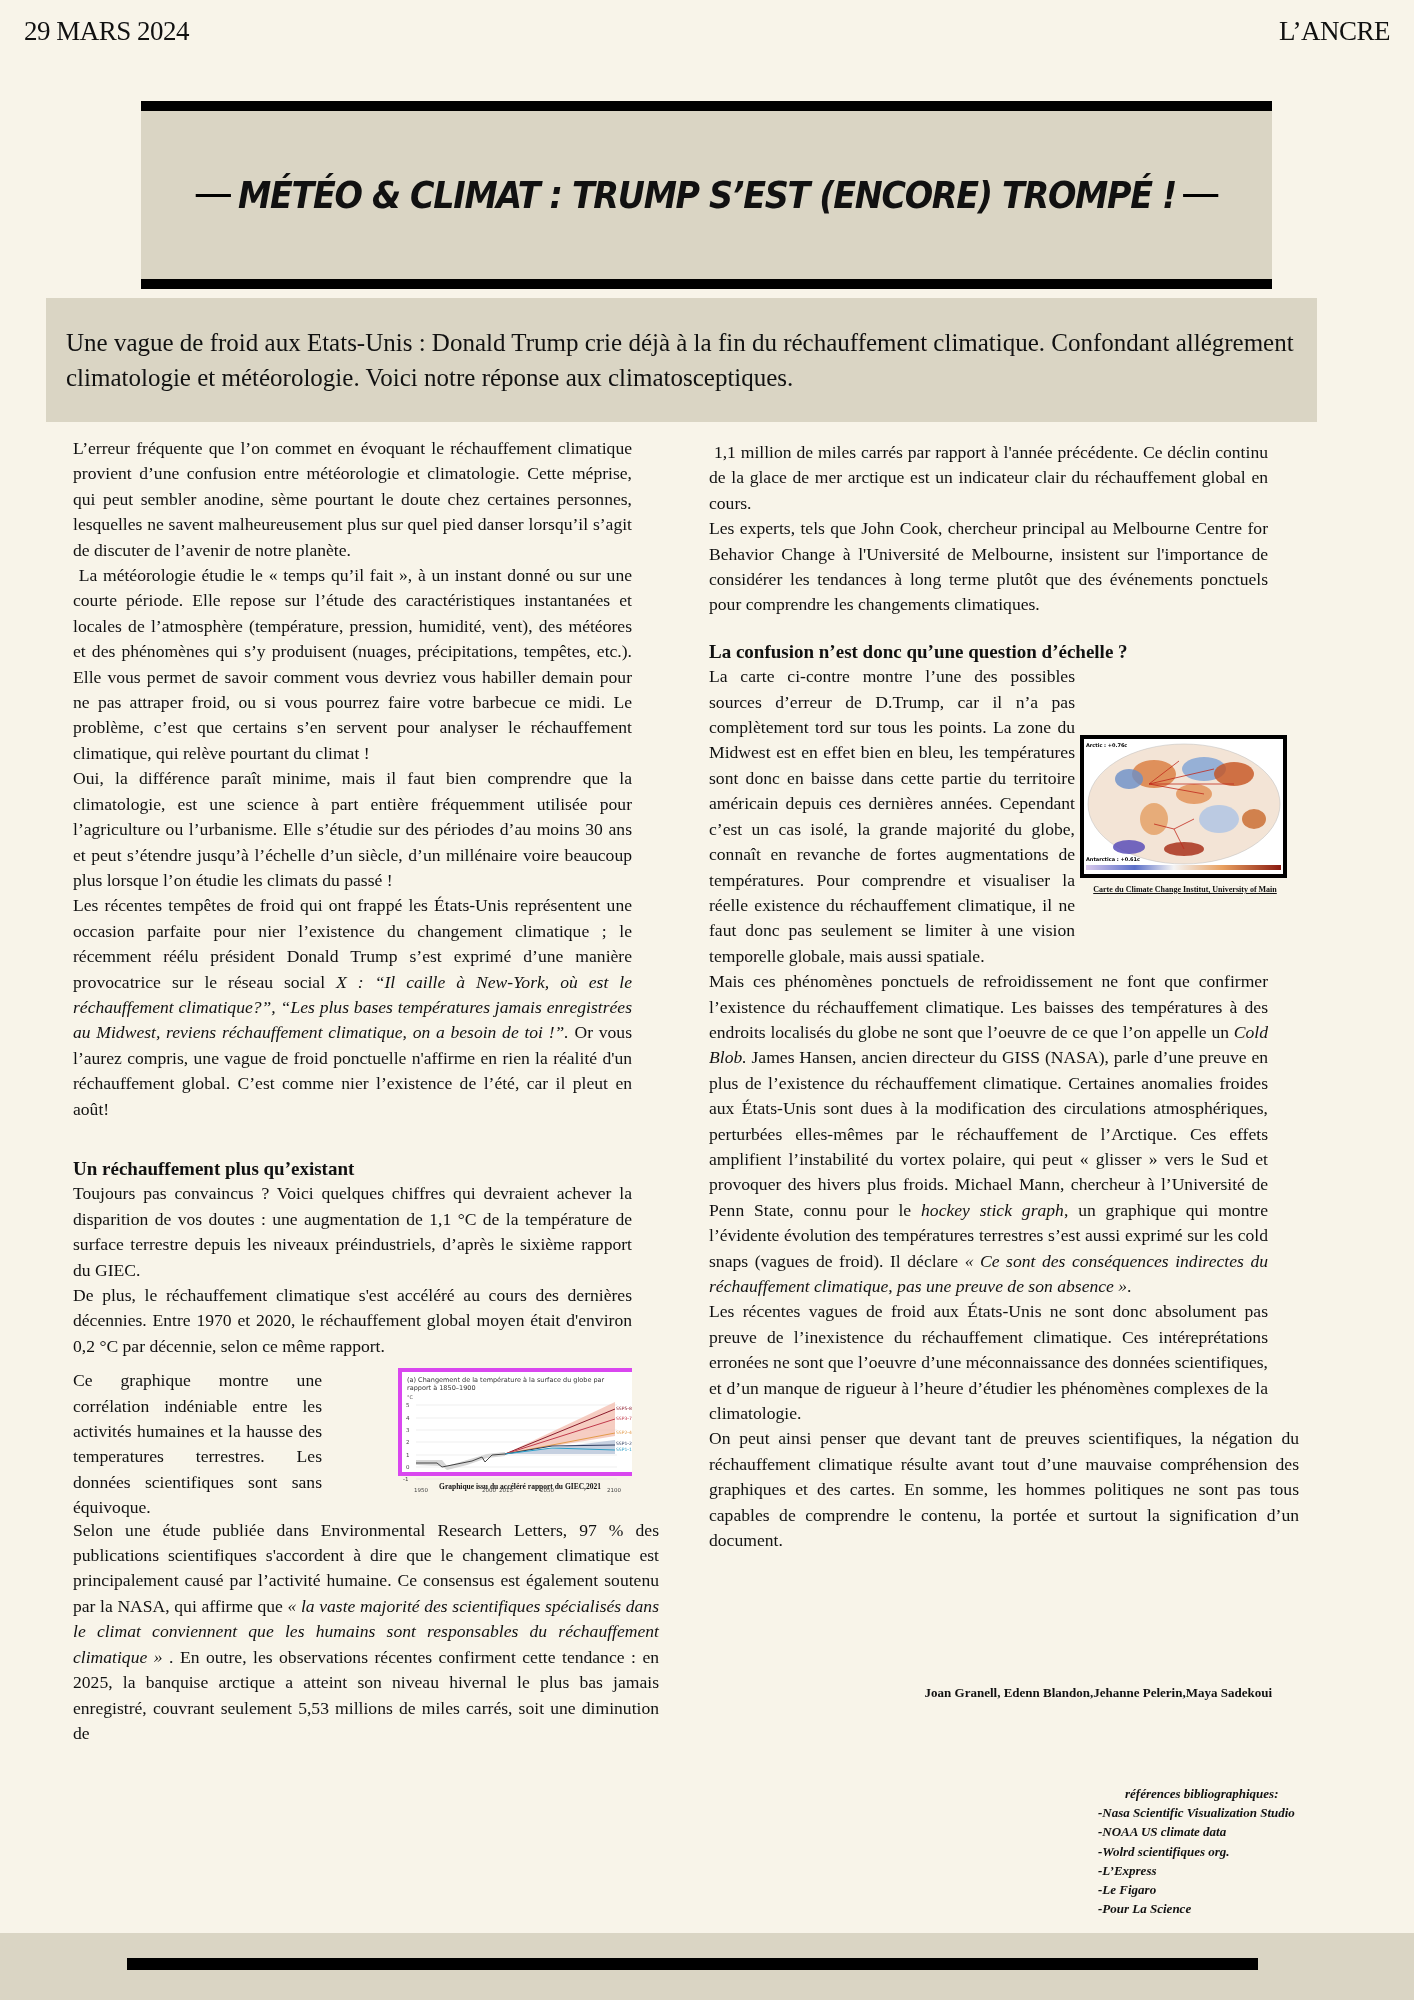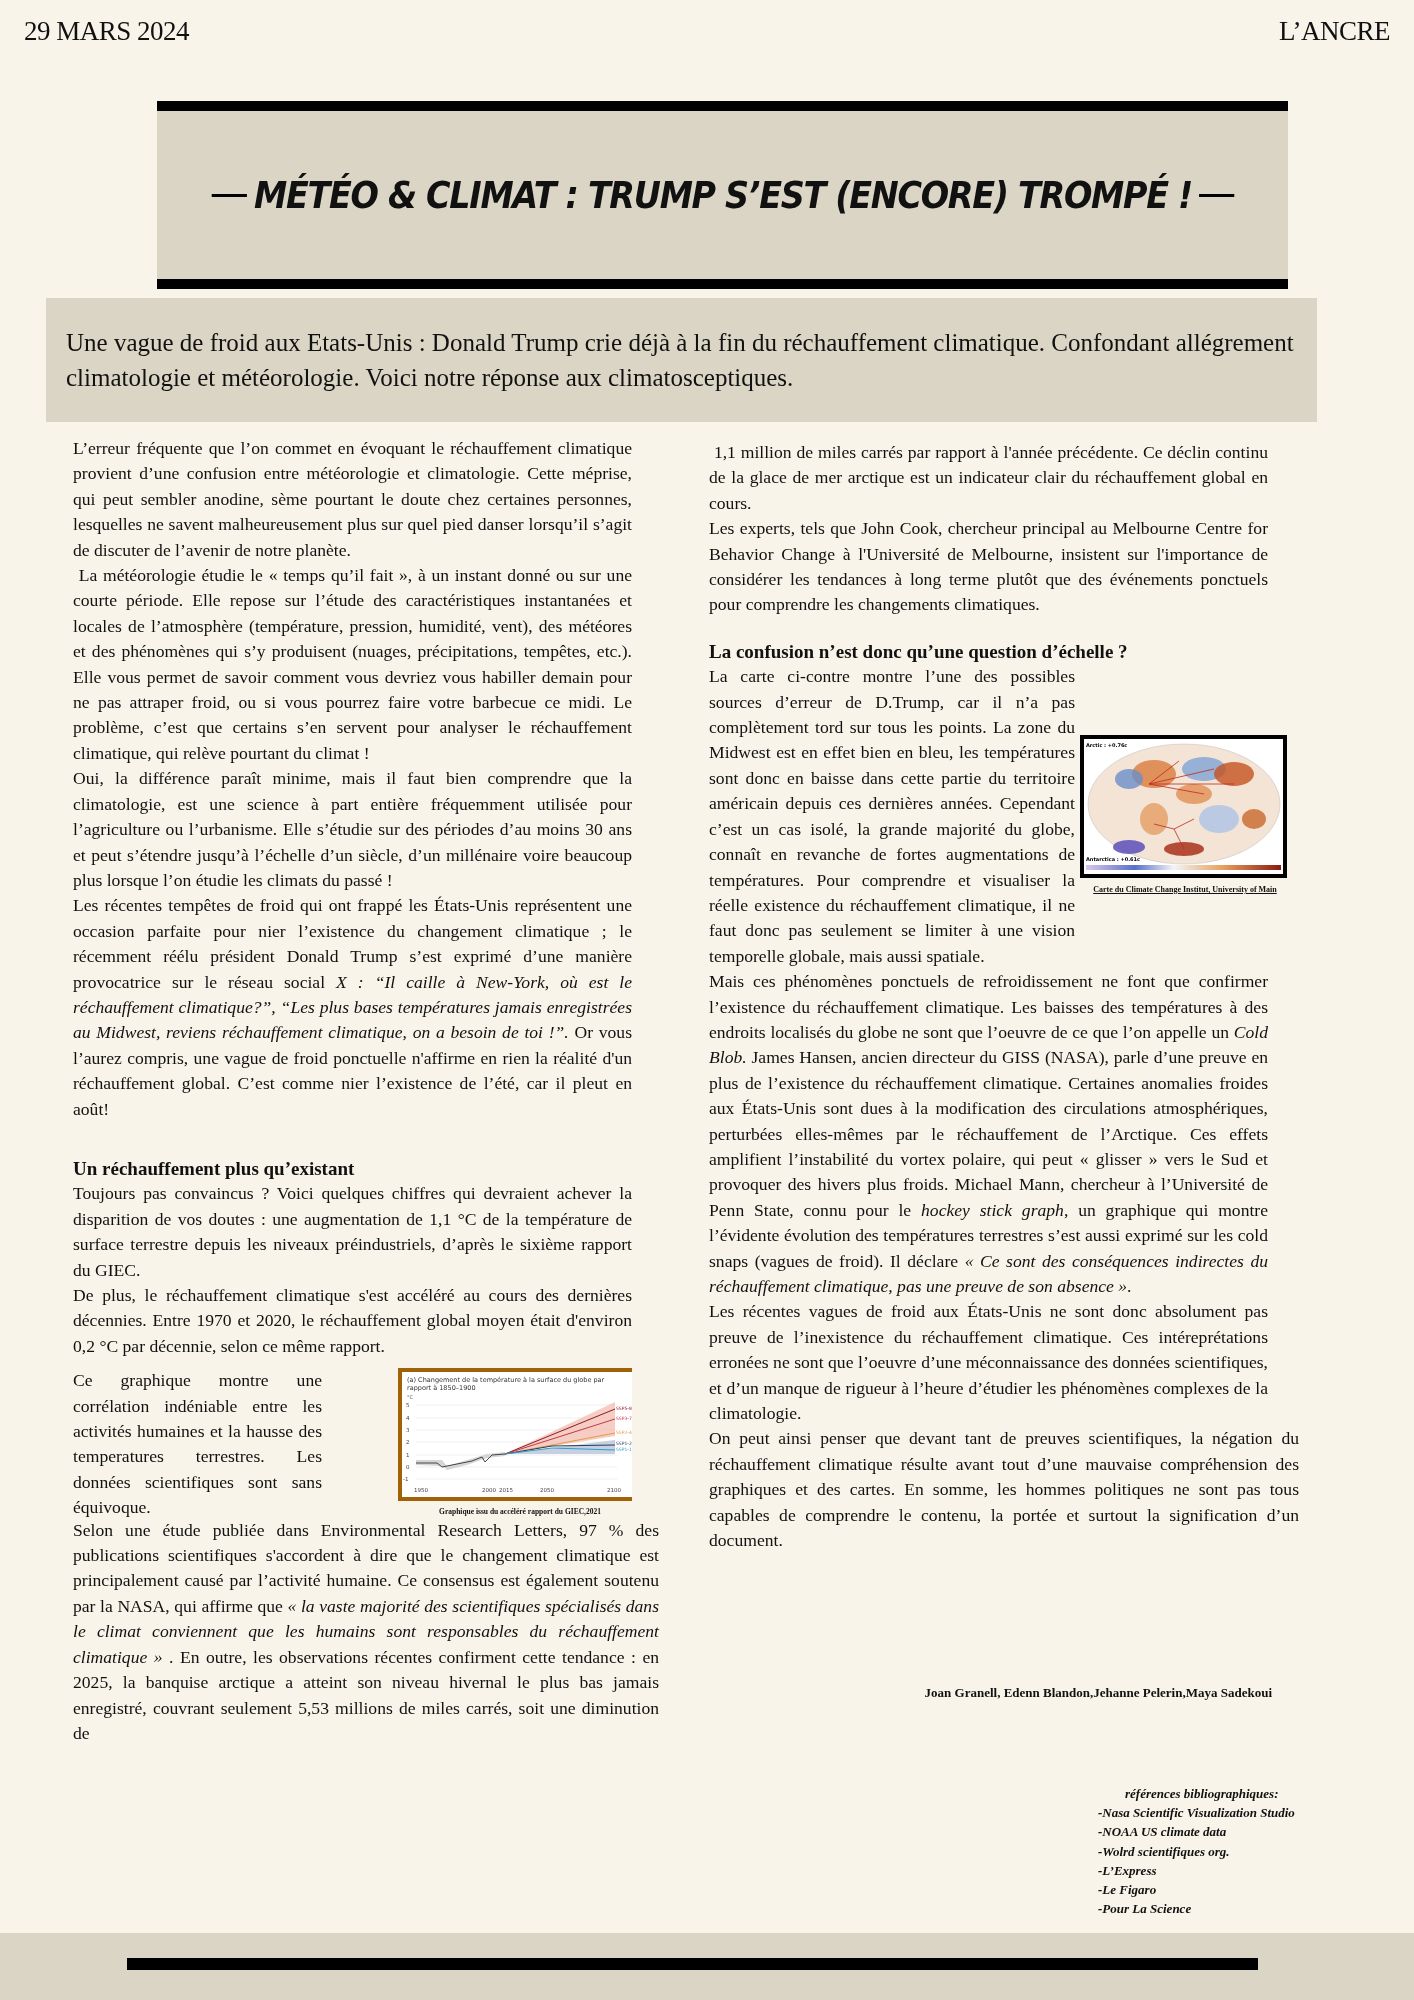--- a/index.html
+++ b/index.html
@@ -8,21 +8,21 @@
     background: #f8f4e9;
     font-family: "Liberation Serif", "DejaVu Serif", serif;
     color: #111;
   }
   .abs { position: absolute; }
 
   .top-date { left: 24px; top: 16px; font-size: 27px; letter-spacing: -0.5px; }
   .top-brand { right: 24px; top: 16px; font-size: 27px; letter-spacing: -0.5px; }
 
   .header-box {
-    left: 157px; top: 101px; width: 1131px; height: 188px;
+    left: 141px; top: 101px; width: 1131px; height: 188px;
     background: #dad5c4;
     border-top: 10px solid #000; border-bottom: 10px solid #000;
     box-sizing: border-box;
     display: flex; align-items: center; justify-content: center;
   }
   .header-title {
     font-family: "DejaVu Sans", sans-serif; font-weight: bold; font-style: italic;
     font-size: 38px; letter-spacing: -1.5px; white-space: nowrap;
     transform: scaleX(0.88); transform-origin: center;
     display: flex; align-items: center;
@@ -37,21 +37,21 @@
   }
 
   .col { font-size: 17.6px; line-height: 25.4px; text-align: justify; margin-left: 27px; }
   .col p { margin: 0; }
   .col-left { left: 46px; top: 436px; width: 559px; }
   .col-right { left: 682px; top: 440px; width: 559px; }
   .h2 { font-weight: bold; font-size: 19px; margin-top: 21px !important; margin-bottom: 0 !important; text-align: left !important; }
   em { font-style: italic; }
 
   .float-figure { float: right; margin: 0 0 0 12px; text-align: center; }
-  .chart-frame { width: 245px; height: 133px; border: 4px solid #a16207; background: #fff; box-sizing: border-box; position: relative; text-decoration: underline; }
+  .chart-frame { width: 245px; height: 108px; border: 4px solid #d946ef; background: #fff; box-sizing: border-box; position: relative; text-decoration: underline; }
   .fig-caption { font-size: 7.5px; font-weight: bold; line-height: 10px; margin-top: 6px; text-align: center; }
 
   .map-figure { position: absolute; left: 1080px; top: 735px; width: 210px; text-align: center; text-decoration: underline; }
   .map-frame { width: 207px; height: 143px; border: 4px solid #000; box-sizing: border-box; background: #fff; overflow: hidden; }
   .map-caption { font-size: 8px; font-weight: bold; margin-top: 7px; white-space: nowrap; }
 
   .authors { right: 142px; top: 1685px; font-size: 13px; font-weight: bold; }
 
   .refs { left: 1098px; top: 1784px; font-size: 13px; font-weight: bold; font-style: italic; line-height: 19.2px; }
   .refs .ref-title { padding-left: 27px; }

